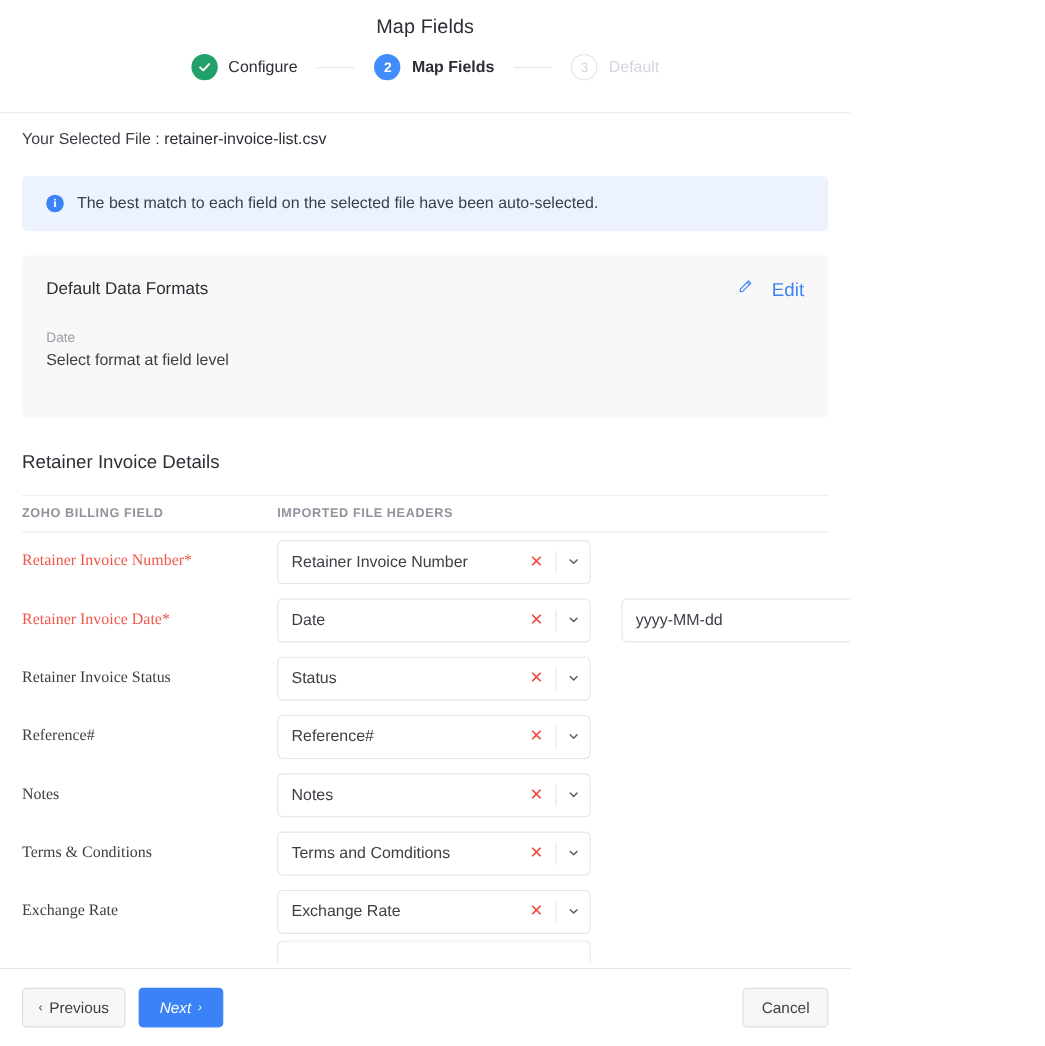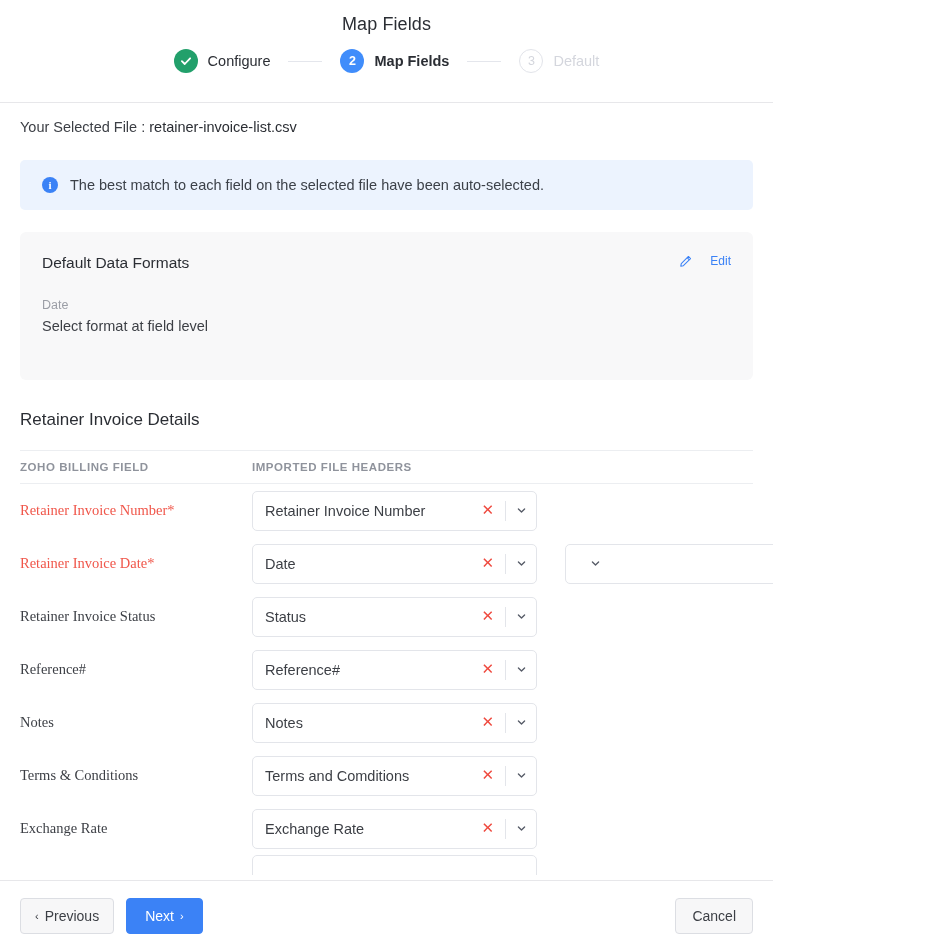--- a/index.html
+++ b/index.html
@@ -100,22 +100,22 @@
     background: #f8f8f9;
     border-radius: 6px;
     padding: 22px 22px 26px 22px;
     height: 148px;
   }
   .formats-head {
     display:flex; align-items:flex-start; justify-content:space-between;
   }
   .formats-title { font-size: 15.5px; color: #2b2e34; }
   .edit-link {
-    display:flex; align-items:center; gap:18px;
-    color:#3b82f6; font-size:12px; cursor:pointer;
+    display:flex; gap:18px;
+    color:#3b82f6; font-size:17px; cursor:pointer;
   }
   .pencil-svg { width: 13px; height: 13px; display:block; }
   .fmt-label { margin-top: 26px; font-size: 12.5px; color: #9b9ea6; }
   .fmt-value { margin-top: 6px; font-size: 14.5px; color:#3c3f45; }
 
   .section-title {
     margin-top: 30px;
     font-size: 17px;
     color: #2b2e34;
   }
@@ -228,20 +228,21 @@
     color: #3c3f45;
     padding: 0 14px;
     gap: 6px;
   }
   .btn.primary {
     background: #3b82f6;
     border-color: #3b82f6;
     color: #ffffff;
     margin-left: 12px;
     padding: 0 18px;
+    font-style: italic;
   }
   .btn .arr { font-size: 11px; }
   .spacer { flex: 1 1 auto; }
   .btn.cancel { padding: 0 16px; }
 </style>
 </head>
 <body>
 
 <div id="page">
 
@@ -336,20 +337,21 @@
             <span class="val">Date</span>
             <span class="clear-x">✕</span>
             <span class="sep"></span>
             <span class="chev">
               <svg viewBox="0 0 16 16" aria-hidden="true">
                   <path d="M3.5 5.8 L8 10.3 L12.5 5.8" fill="none" stroke="#555a66" stroke-width="1.9" stroke-linecap="round" stroke-linejoin="round"></path>
                 </svg>
             </span>
           </div>
           <div class="select fmt">
+            <span class="val">yyyy-MM-dd</span>
             <span class="chev">
               <svg viewBox="0 0 16 16" aria-hidden="true">
                   <path d="M3.5 5.8 L8 10.3 L12.5 5.8" fill="none" stroke="#555a66" stroke-width="1.9" stroke-linecap="round" stroke-linejoin="round"></path>
                 </svg>
             </span>
           </div>
           <div class="help-icon">?</div>
         </div>
       </div>
 

